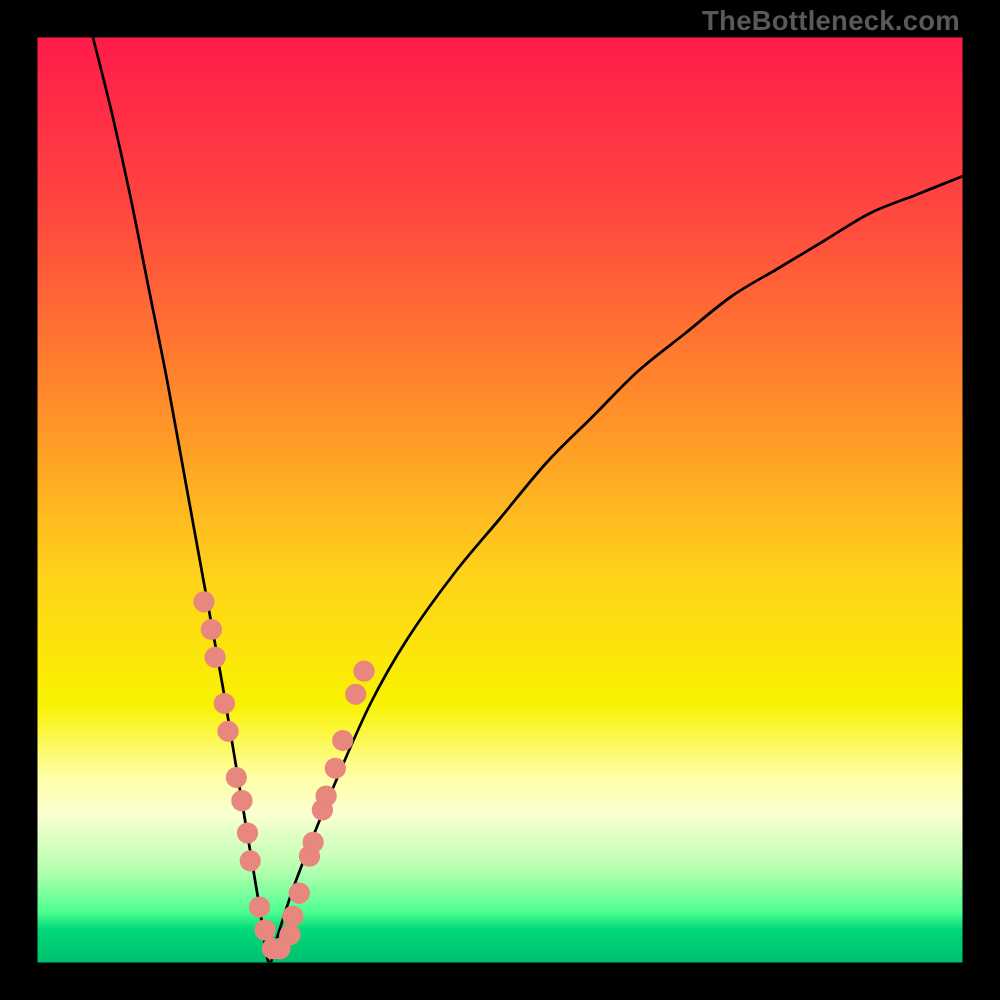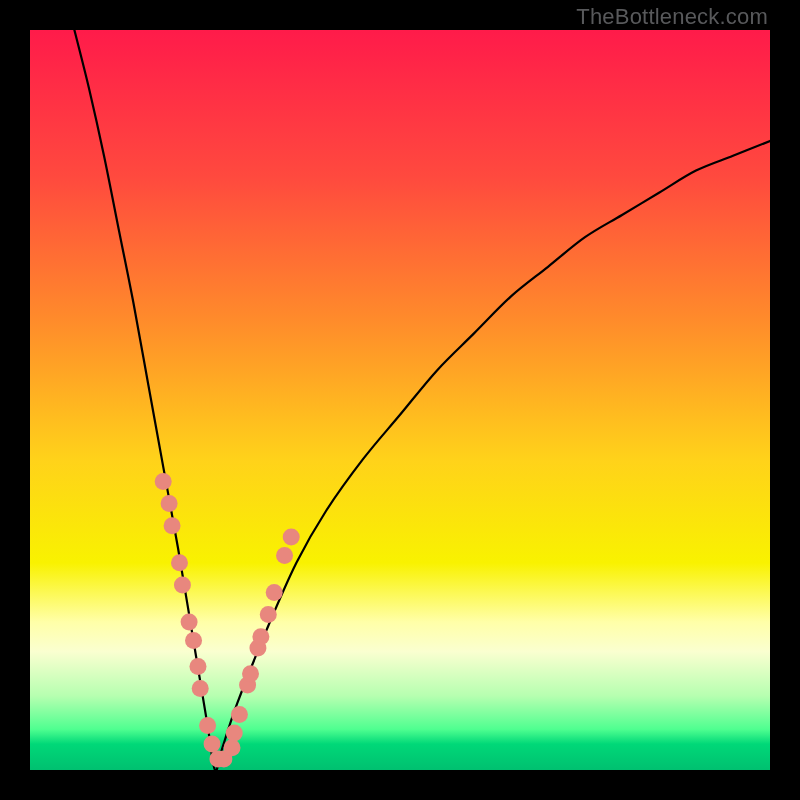--- a/index.html
+++ b/index.html
@@ -16,21 +16,21 @@
     box-sizing: border-box;
   }
   .gradient-bg {
     position: absolute;
     width: 100%;
     height: 100%;
   }
   .watermark {
     position: absolute;
     font-size: 22px;
-    font-weight: 400;
+    font-weight: 700;
     color: #58595b;
     letter-spacing: 0.2px;
   }
   svg.curve-layer {
     position: absolute;
     left: 0;
     top: 0;
   }
   .dot {
     fill: #e8877e;

